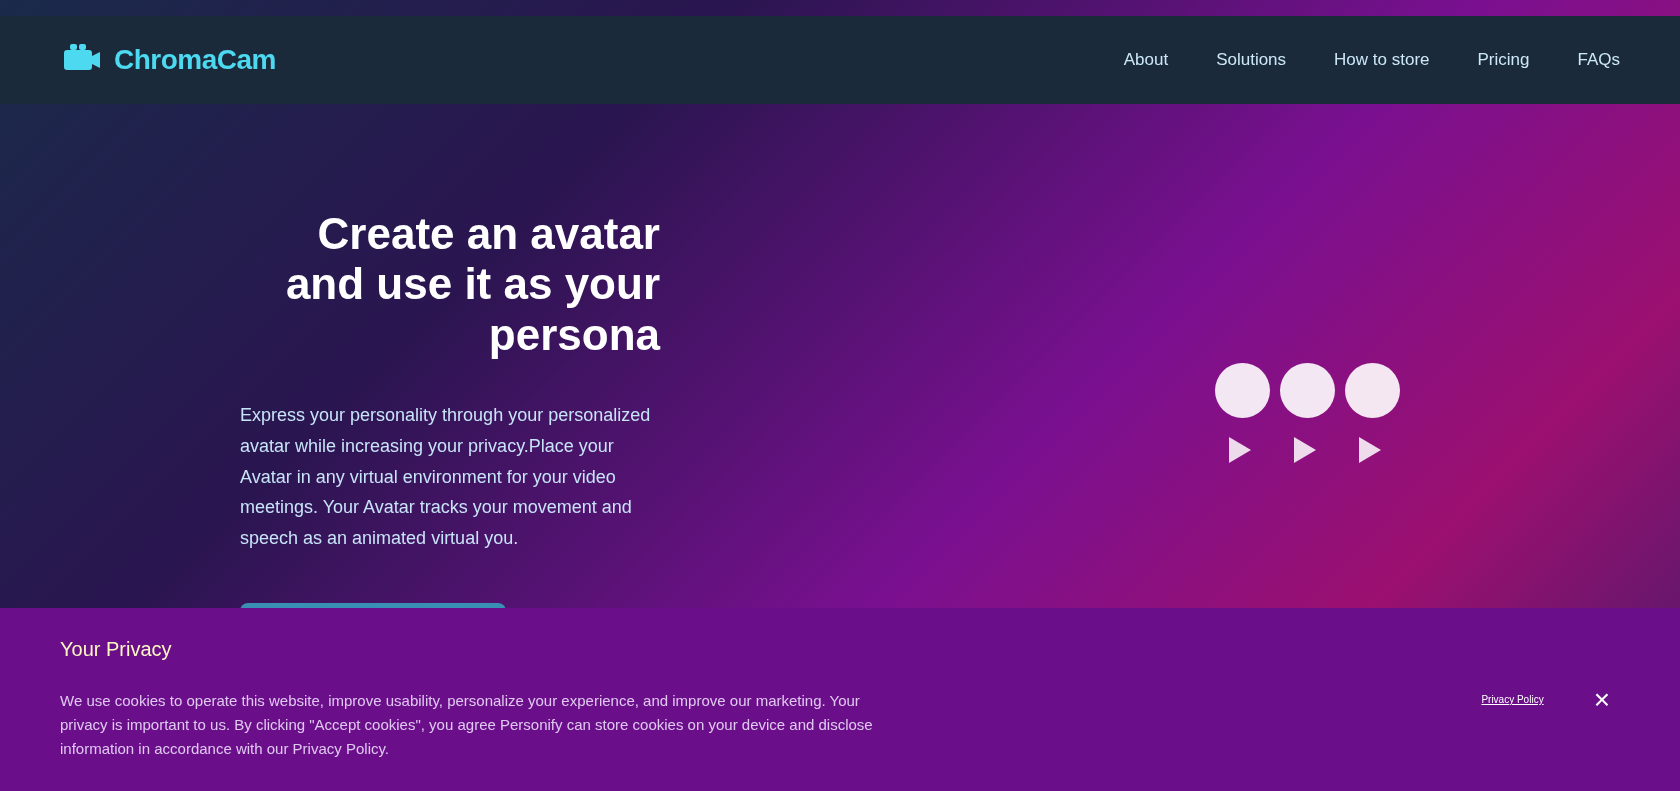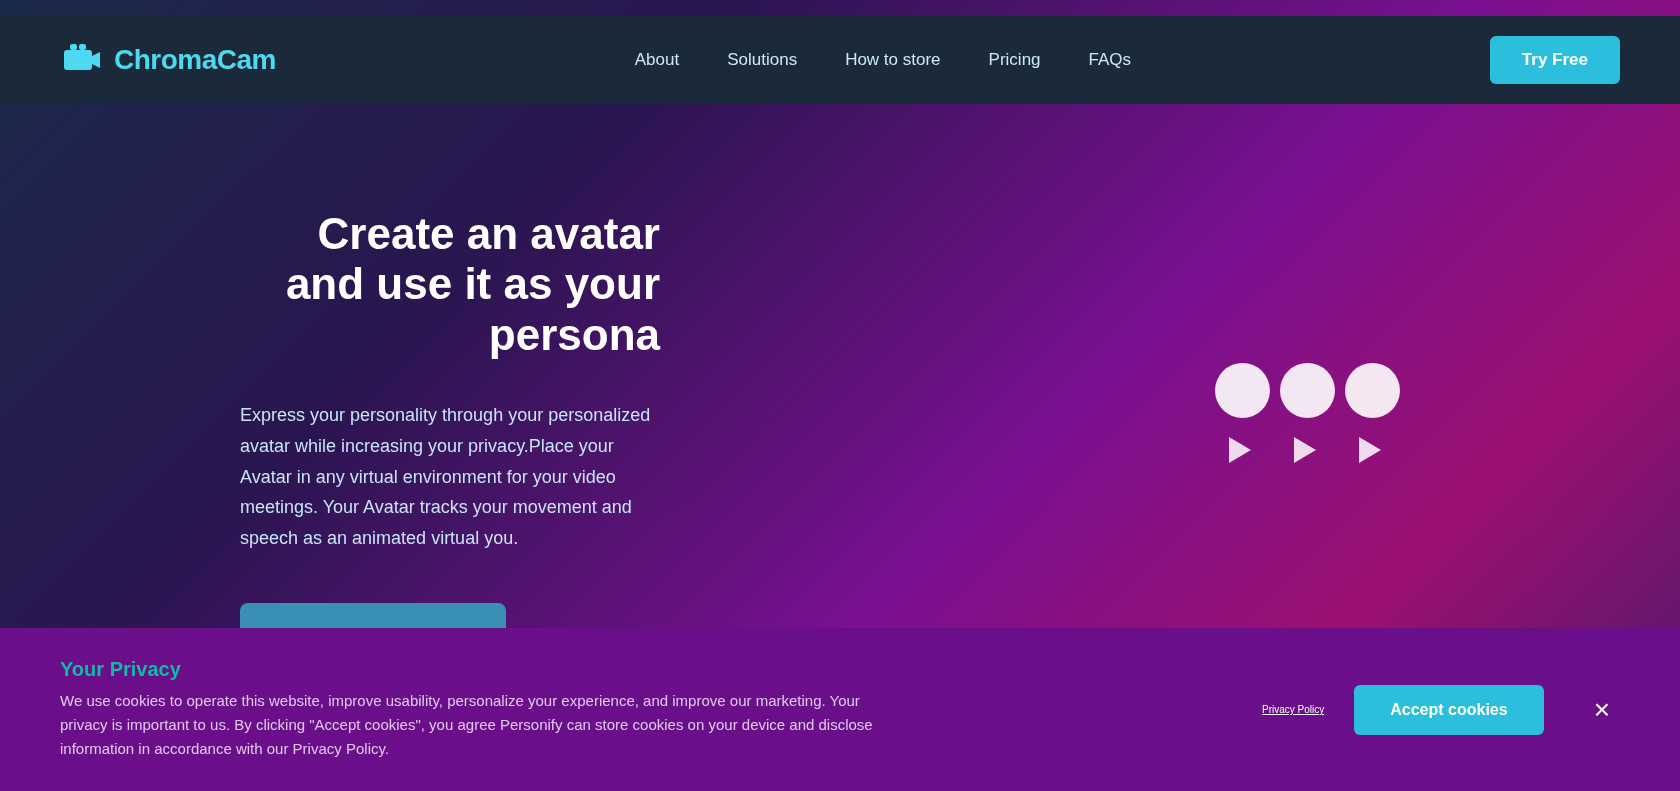--- a/index.html
+++ b/index.html
@@ -144,23 +144,23 @@
       align-items: center;
       justify-content: space-between;
       gap: 40px;
       z-index: 200;
     }
     .privacy-text-area {
       flex: 1;
     }
     .privacy-title {
       font-size: 20px;
-      font-weight: 700;
-      color: #14b8a6;
-      margin-bottom: 8px;
+      font-weight: 400;
+      color: #fef9c3;
+      margin-bottom: 28px;
     }
     .privacy-desc {
       font-size: 15px;
       color: #e0c8f0;
       line-height: 1.6;
       max-width: 820px;
     }
     .privacy-actions {
       display: flex;
       align-items: center;
@@ -213,21 +213,20 @@
   </div>
 
   <nav>
     <a class="nav-link">About</a>
     <a class="nav-link">Solutions</a>
     <a class="nav-link">How to store</a>
     <a class="nav-link">Pricing</a>
     <a class="nav-link">FAQs</a>
   </nav>
 
-  <button class="try-free-btn">Try Free</button>
 </header>
 
 <section class="hero">
   <div class="hero-content">
     <h1 class="hero-title">Create an avatar and use it as your persona</h1>
     <p class="hero-desc">Express your personality through your personalized avatar while increasing your privacy.Place your Avatar in any virtual environment for your video meetings. Your Avatar tracks your movement and speech as an animated virtual you.</p>
     <button class="download-btn">Download for free</button>
   </div>
 
   <div class="avatar-icon-cluster">
@@ -248,16 +247,15 @@
   </div>
 </section>
 
 <div class="privacy-banner">
   <div class="privacy-text-area">
     <div class="privacy-title">Your Privacy</div>
     <div class="privacy-desc">We use cookies to operate this website, improve usability, personalize your experience, and improve our marketing. Your privacy is important to us. By clicking "Accept cookies", you agree Personify can store cookies on your device and disclose information in accordance with our Privacy Policy.</div>
   </div>
   <div class="privacy-actions">
     <a class="privacy-policy-link">Privacy Policy</a>
-    <button class="accept-cookies-btn">Accept cookies</button>
   </div>
   <button class="close-banner-btn">×</button>
 </div>
 
 </body></html>

